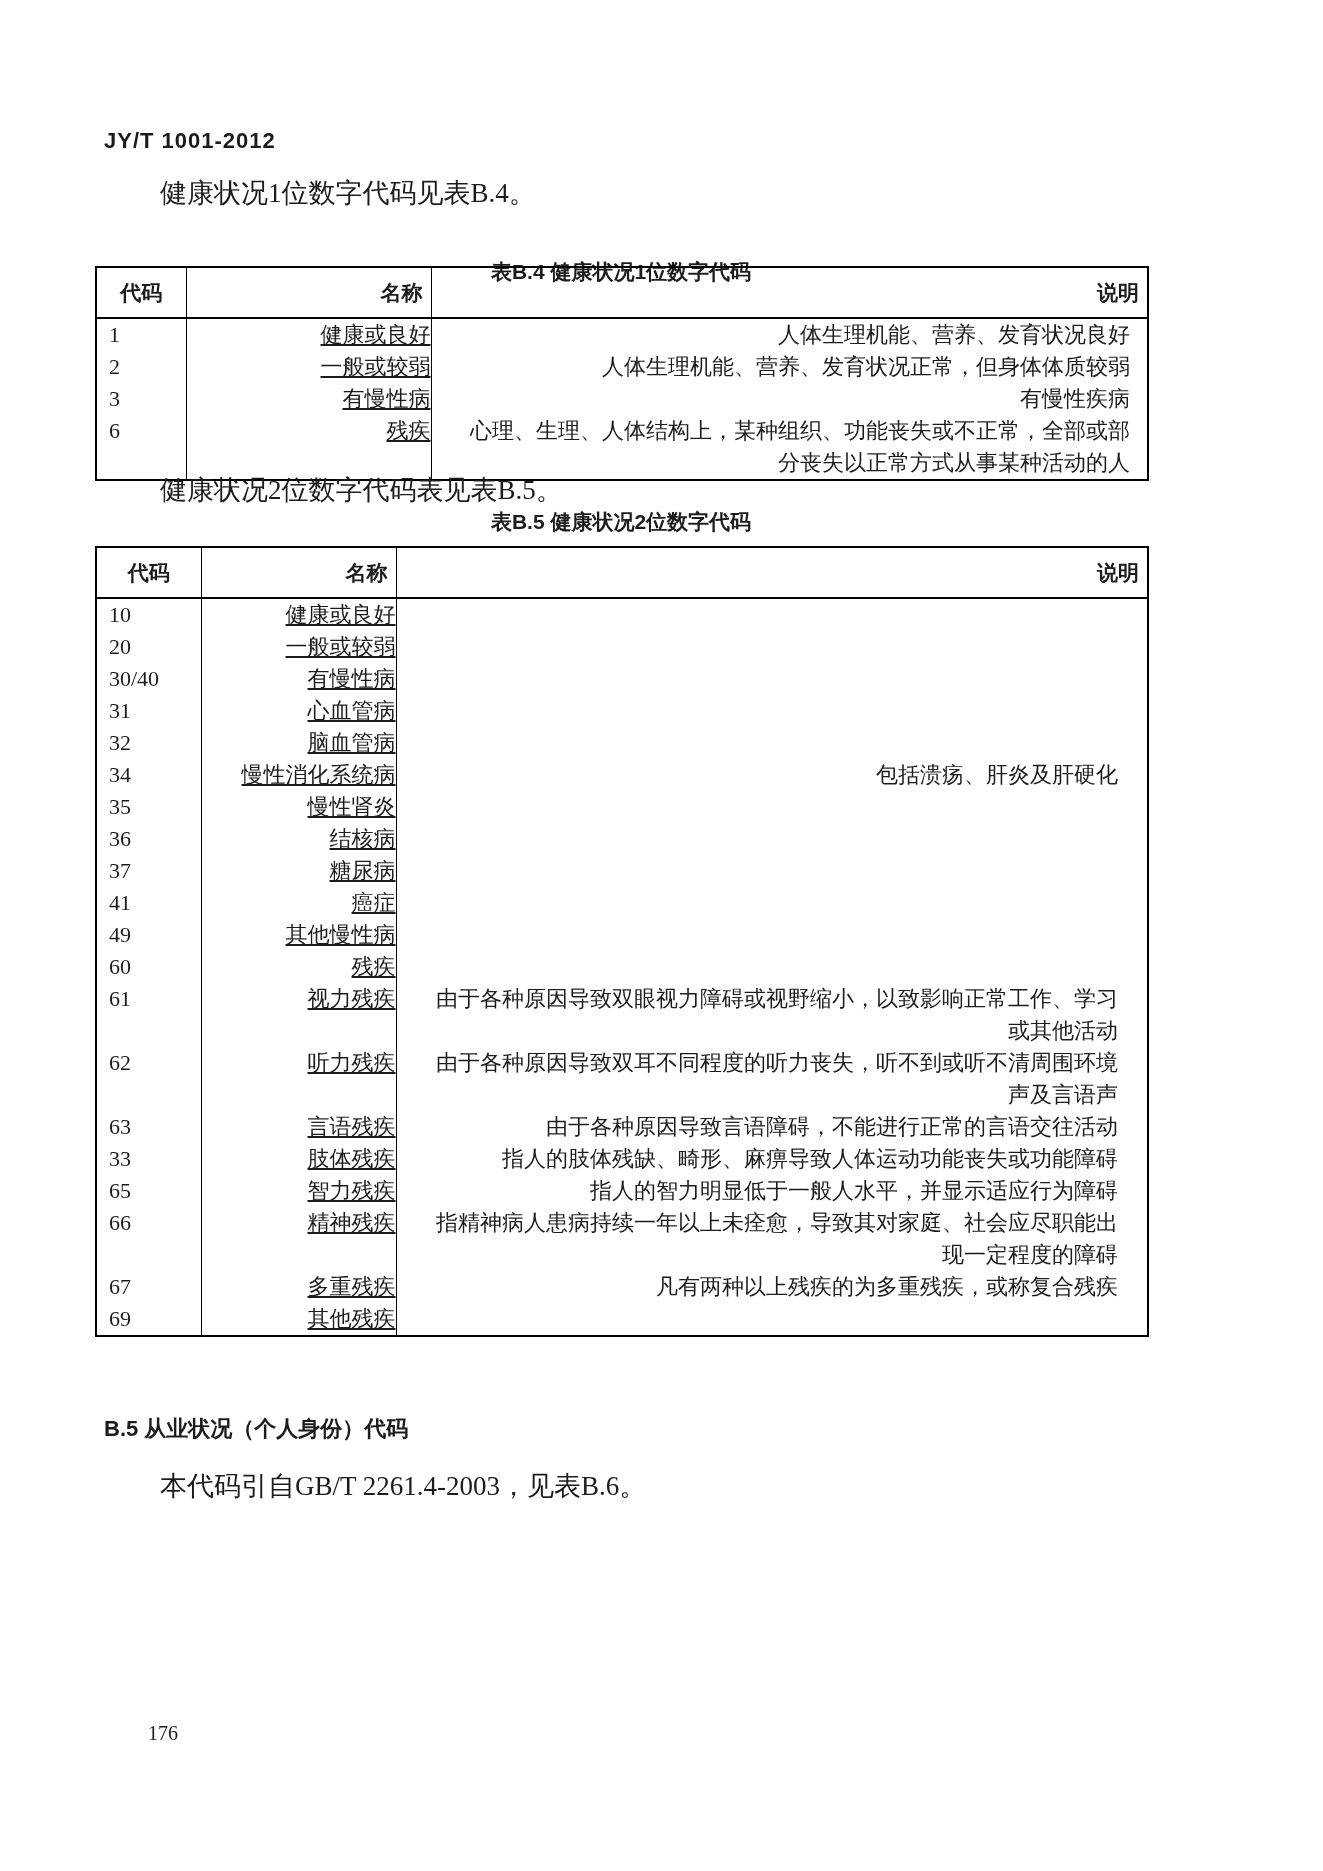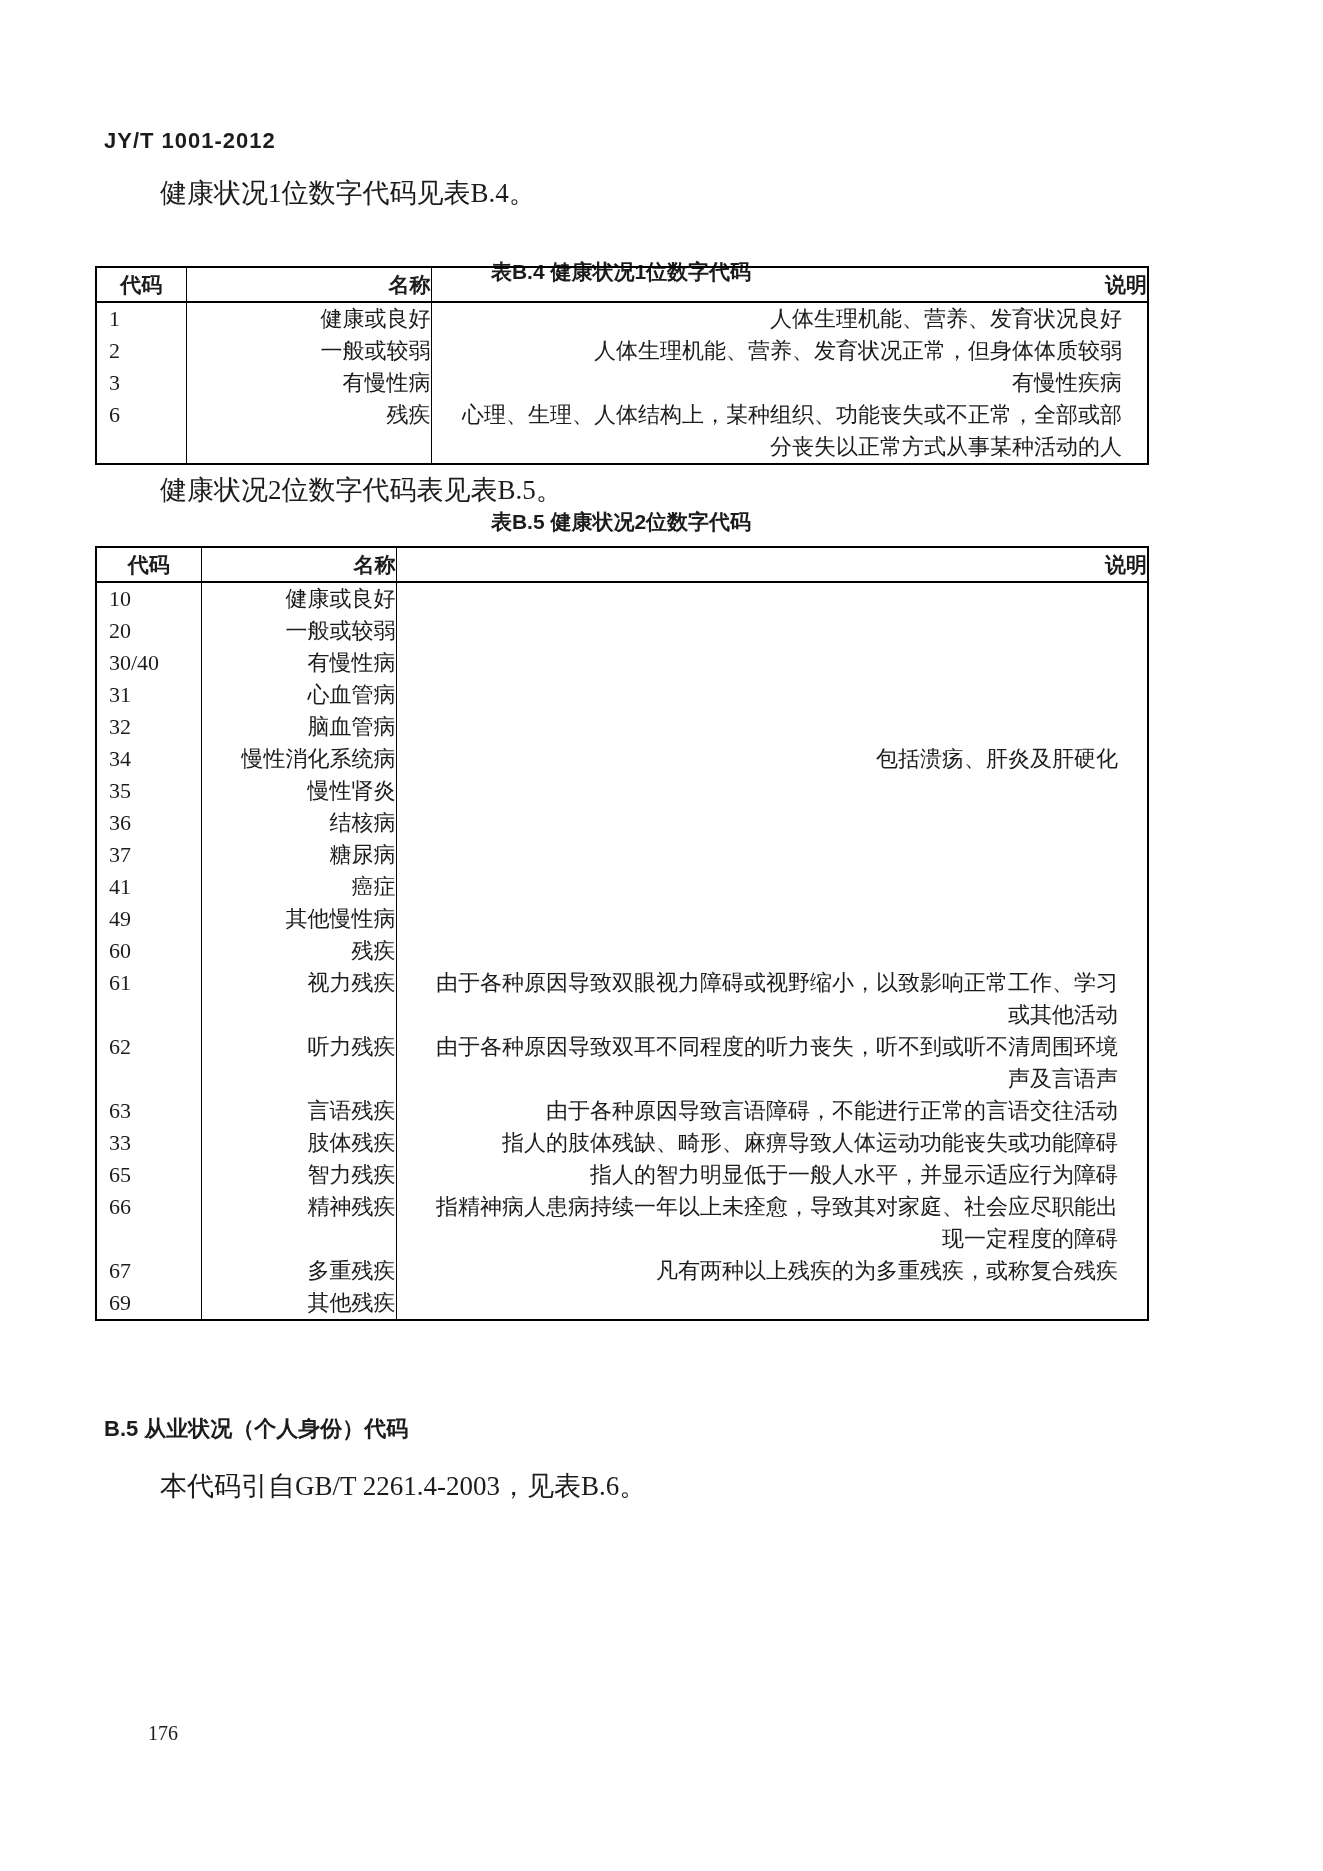--- a/index.html
+++ b/index.html
@@ -28,32 +28,32 @@
   table {
     position:absolute; left:95px; width:1052px;
     border-collapse:collapse; table-layout:fixed;
     border:2px solid #000;
   }
   #table-b4 { top:266px; }
   #table-b5 { top:546px; }
   thead th {
     font-family:"Liberation Sans","DejaVu Sans",sans-serif;
     font-weight:bold; font-size:21px;
-    height:33px; line-height:33px; padding:0;
+    height:33px; line-height:33px; padding:8px;
     text-align:center; vertical-align:middle;
     border-bottom:2px solid #000;
   }
   td {
     font-size:22px; line-height:32px; padding:0;
     vertical-align:top;
   }
   th + th, td.col1, td.col2 { border-left:1.5px solid #000;text-align:right; }
   td.col0 { padding-left:12px; }
-  td.col1 { padding-left:3px; }
-  #table-b4 td.col2 { padding:0 25px 0 8px; text-indent:22px; }
+  td.col1 { padding-left:3px;text-decoration:underline; }
+  #table-b4 td.col2 { padding:0 17px 0 8px; text-indent:22px; }
   #table-b5 td.col2 { padding:0 29px 0 8px; text-indent:22px; }
   .section-heading {
     position:absolute; left:104px; top:1414px;
     font-family:"Liberation Sans","DejaVu Sans",sans-serif;
     font-weight:bold; font-size:22px; white-space:nowrap;
   }
   .page-number {
     position:absolute; left:148px; top:1722px;
     font-size:20px;
   }

